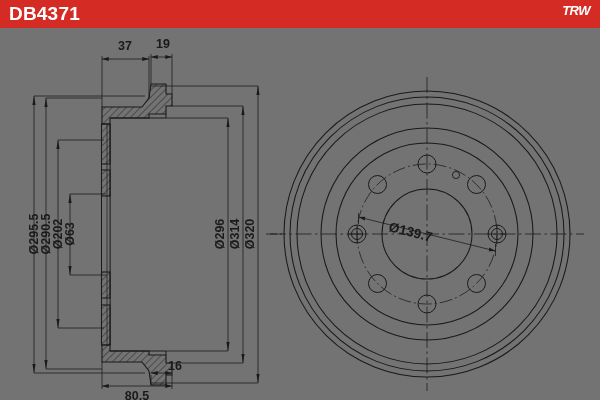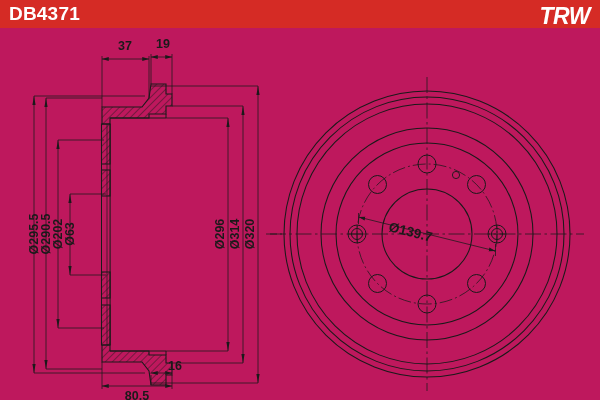--- a/index.html
+++ b/index.html
@@ -11,21 +11,21 @@
   body {
     width: 600px;
     height: 400px;
     overflow: hidden;
     font-family: "Liberation Sans", sans-serif;
   }
   #page {
     position: relative;
     width: 600px;
     height: 400px;
-    background: #be185d;
+    background: #737373;
   }
   #header {
     position: absolute;
     left: 0; top: 0;
     width: 600px;
     height: 28px;
     background: #d52b25;
   }
   #part-number {
     position: absolute;
@@ -34,21 +34,21 @@
     font-size: 19px;
     font-weight: bold;
     color: #ffffff;
     letter-spacing: 0.2px;
     font-family: "Liberation Sans", sans-serif;
   }
   #brand-logo {
     position: absolute;
     right: 10px;
     top: 3px;
-    font-size: 23px;
+    font-size: 13px;
     font-weight: bold;
     font-style: italic;
     color: #ffffff;
     letter-spacing: -0.5px;
     font-family: "Liberation Sans", sans-serif;
     margin-left: 31px;
   }
   #drawing {
     position: absolute;
     left: 0;

